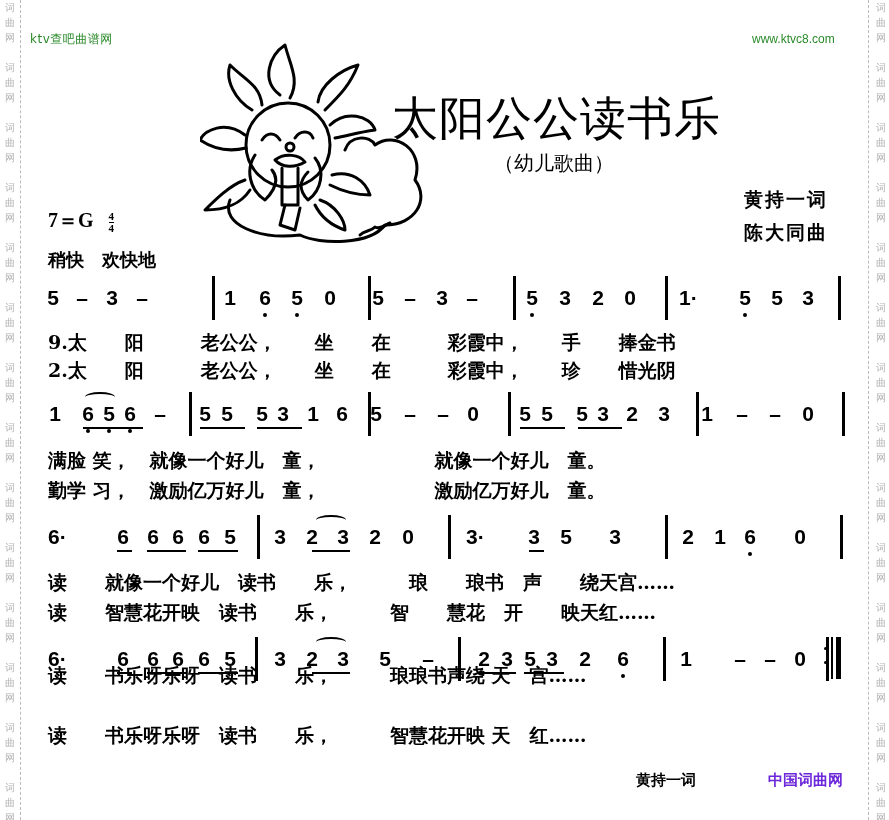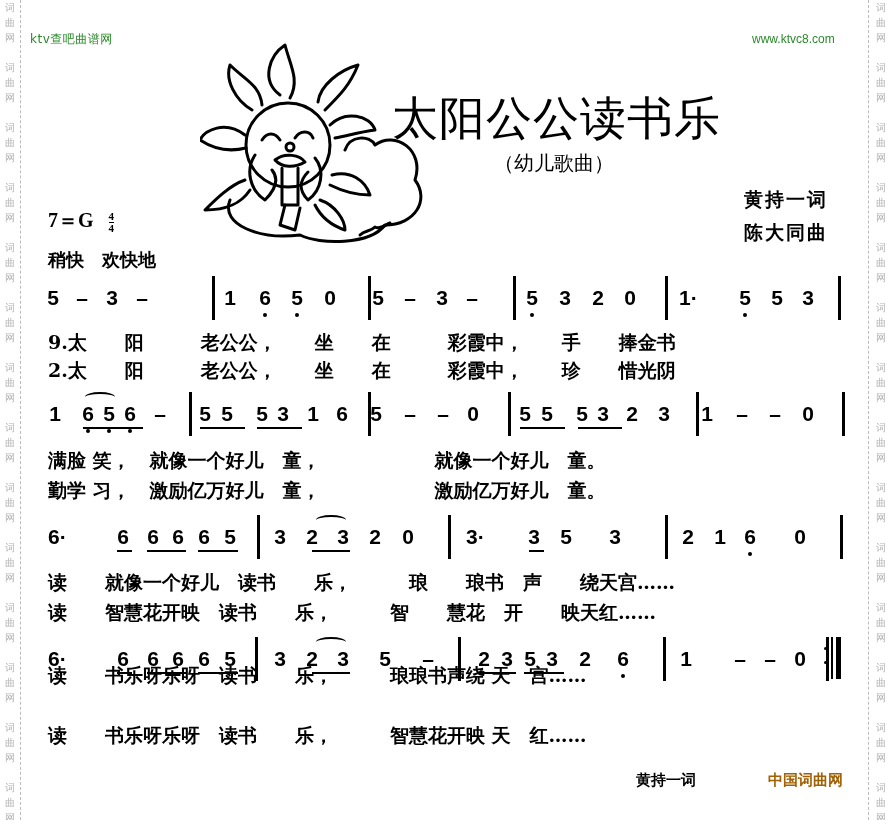--- a/index.html
+++ b/index.html
@@ -18,21 +18,21 @@
   .key { left:48px; top:207px; font-size:20px; font-weight:bold; font-family:"Liberation Serif", serif; }
   .ts { display:inline-block; vertical-align:middle; text-align:center; font-size:11px; line-height:11px; margin-left:10px; font-weight:bold; }
   .tempo { left:48px; top:248px; font-size:18px; font-weight:bold; }
   .note { position:absolute; font-family:"Liberation Sans", sans-serif; font-weight:bold; font-size:21px; line-height:24px; width:14px; text-align:center; }
   .dot-below { position:absolute; width:4px; height:4px; border-radius:2px; background:#000; }
   .bar { position:absolute; width:3px; background:#000; }
   .ul { position:absolute; height:2px; background:#000; }
   .slur { position:absolute; border-top:2px solid #000; border-radius:50% 50% 0 0; height:8px; }
   .lyric { position:absolute; font-size:19px; font-weight:bold; font-family:"DejaVu Serif", serif; white-space:pre; }
   .source { left:636px; top:771px; font-size:15px; font-weight:bold; }
-  .source-link { left:768px; top:771px; font-size:15px; font-weight:bold; color:#a16207; }
+  .source-link { left:768px; top:771px; font-size:15px; font-weight:bold; color:#6d28d9; }
 </style>
 </head>
 <body>
 
 <div class="strip left" id="wmL">
     <div class="wm" style="top: 0px; left: 0px;">词</div>
     <div class="wm" style="top: 15px; left: 0px;">曲</div>
     <div class="wm" style="top: 30px; left: 0px;">网</div>
     <div class="wm" style="top: 60px; left: 0px;">词</div>
     <div class="wm" style="top: 75px; left: 0px;">曲</div>

